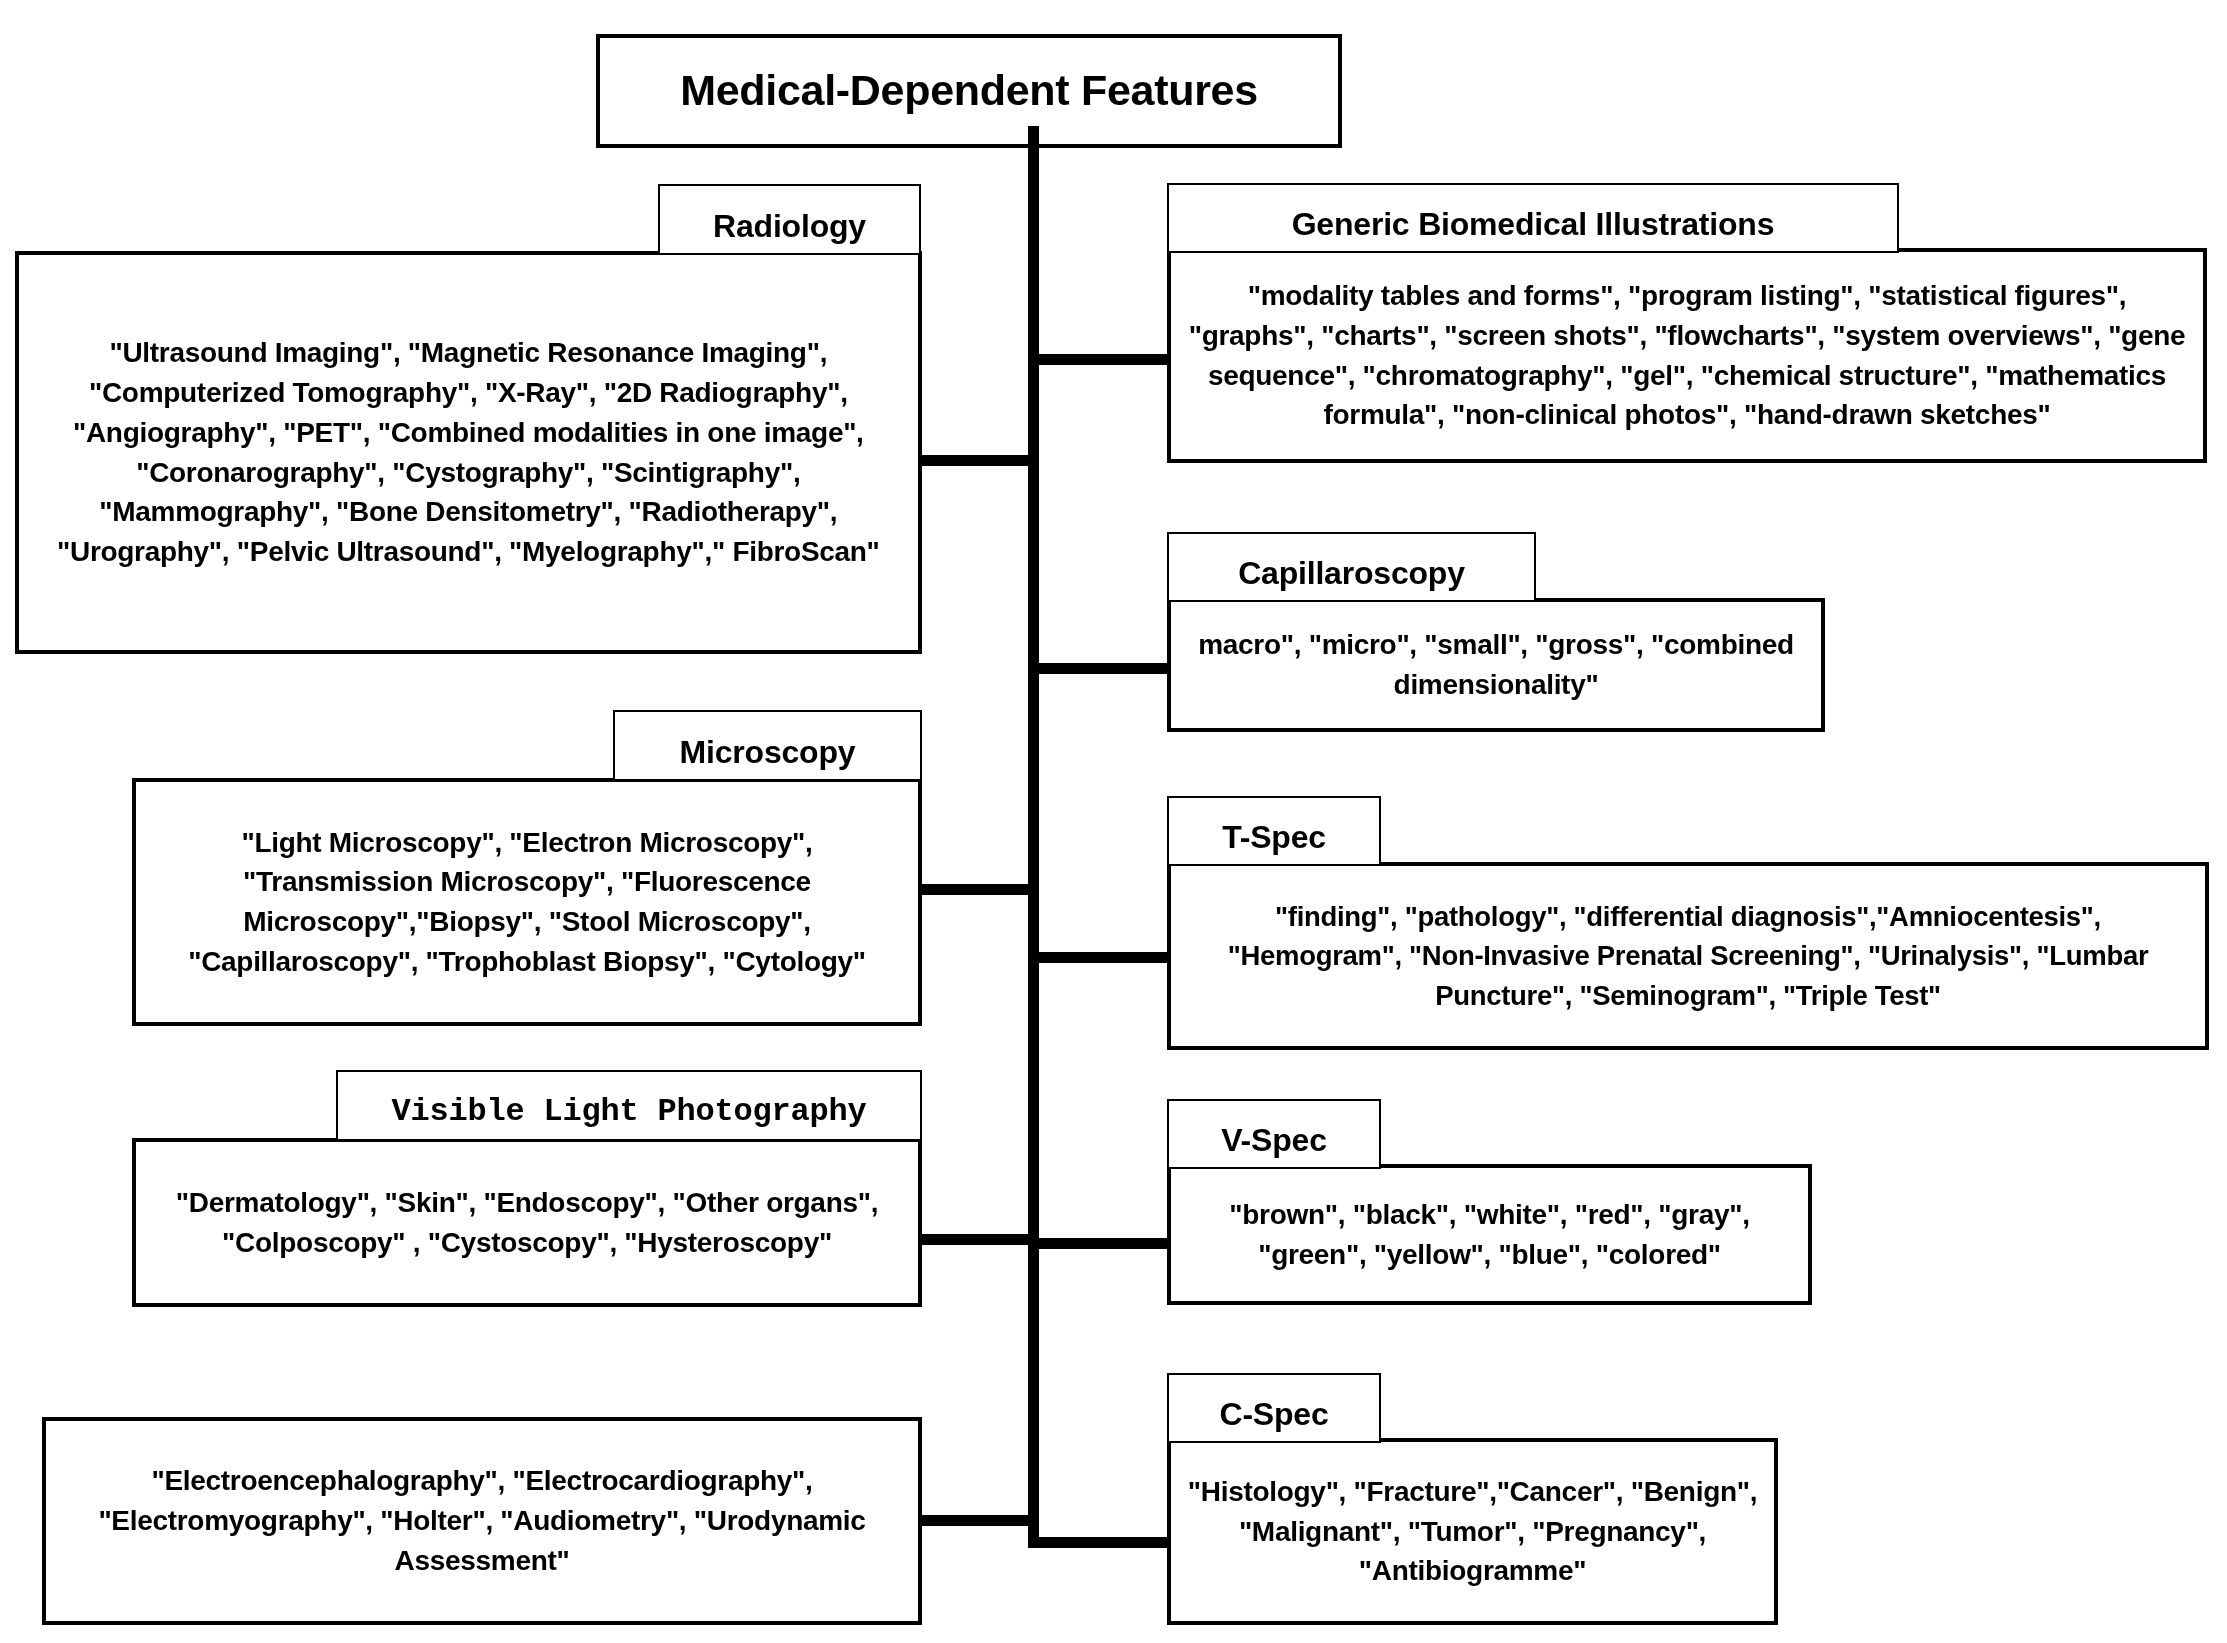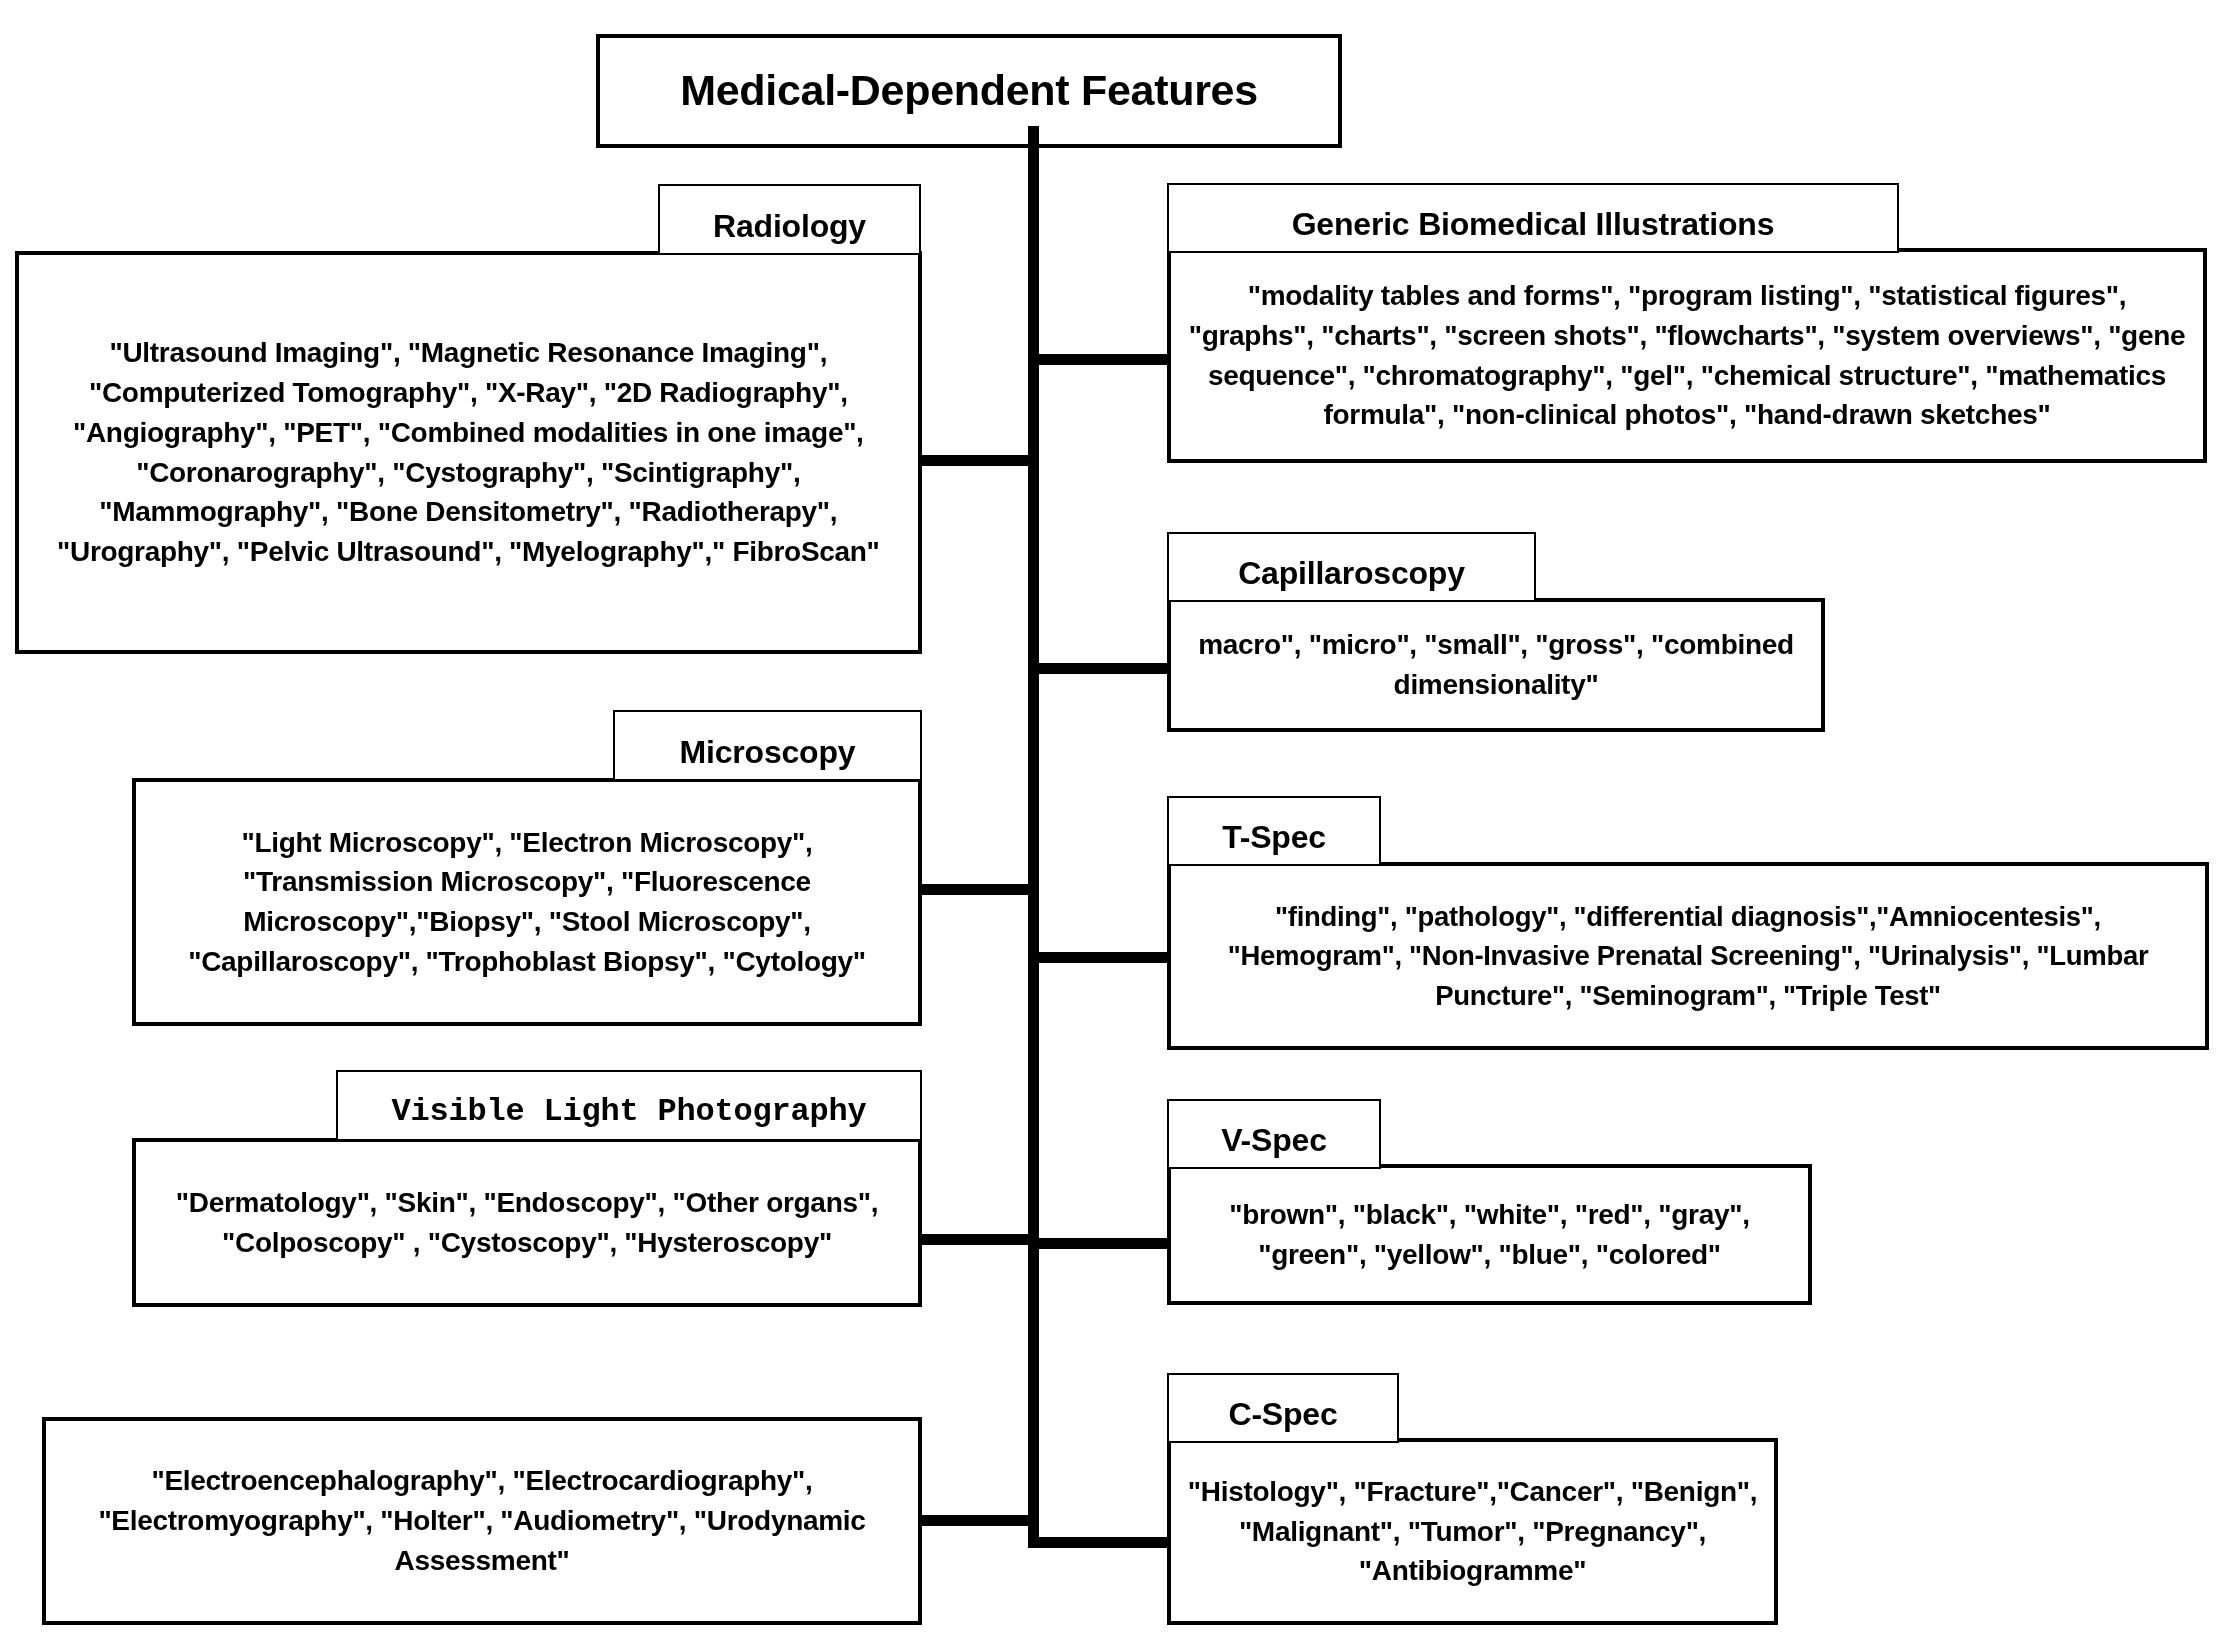--- a/index.html
+++ b/index.html
@@ -156,21 +156,21 @@
     <span class="tab-label">V-Spec</span>
   </div>
   <div class="body-box" style="left:1167px; top:1164px; width:645px; height:141px;">
     <div class="body-text">"brown", "black", "white", "red", "gray", "green", "yellow", "blue", "colored"</div>
   </div>
 
   <div class="body-box" style="left:42px; top:1417px; width:880px; height:208px;">
     <div class="body-text">"Electroencephalography", "Electrocardiography", "Electromyography", "Holter", "Audiometry", "Urodynamic Assessment"</div>
   </div>
 
-  <div class="tab-box" style="left:1167px; top:1373px; width:232px; height:70px;">
+  <div class="tab-box" style="left:1167px; top:1373px; width:214px; height:70px;">
     <span class="tab-label">C-Spec</span>
   </div>
   <div class="body-box" style="left:1167px; top:1438px; width:611px; height:187px;">
     <div class="body-text">"Histology", "Fracture","Cancer", "Benign", "Malignant", "Tumor", "Pregnancy", "Antibiogramme"</div>
   </div>
 
 </div>
 
 
 </body></html>

